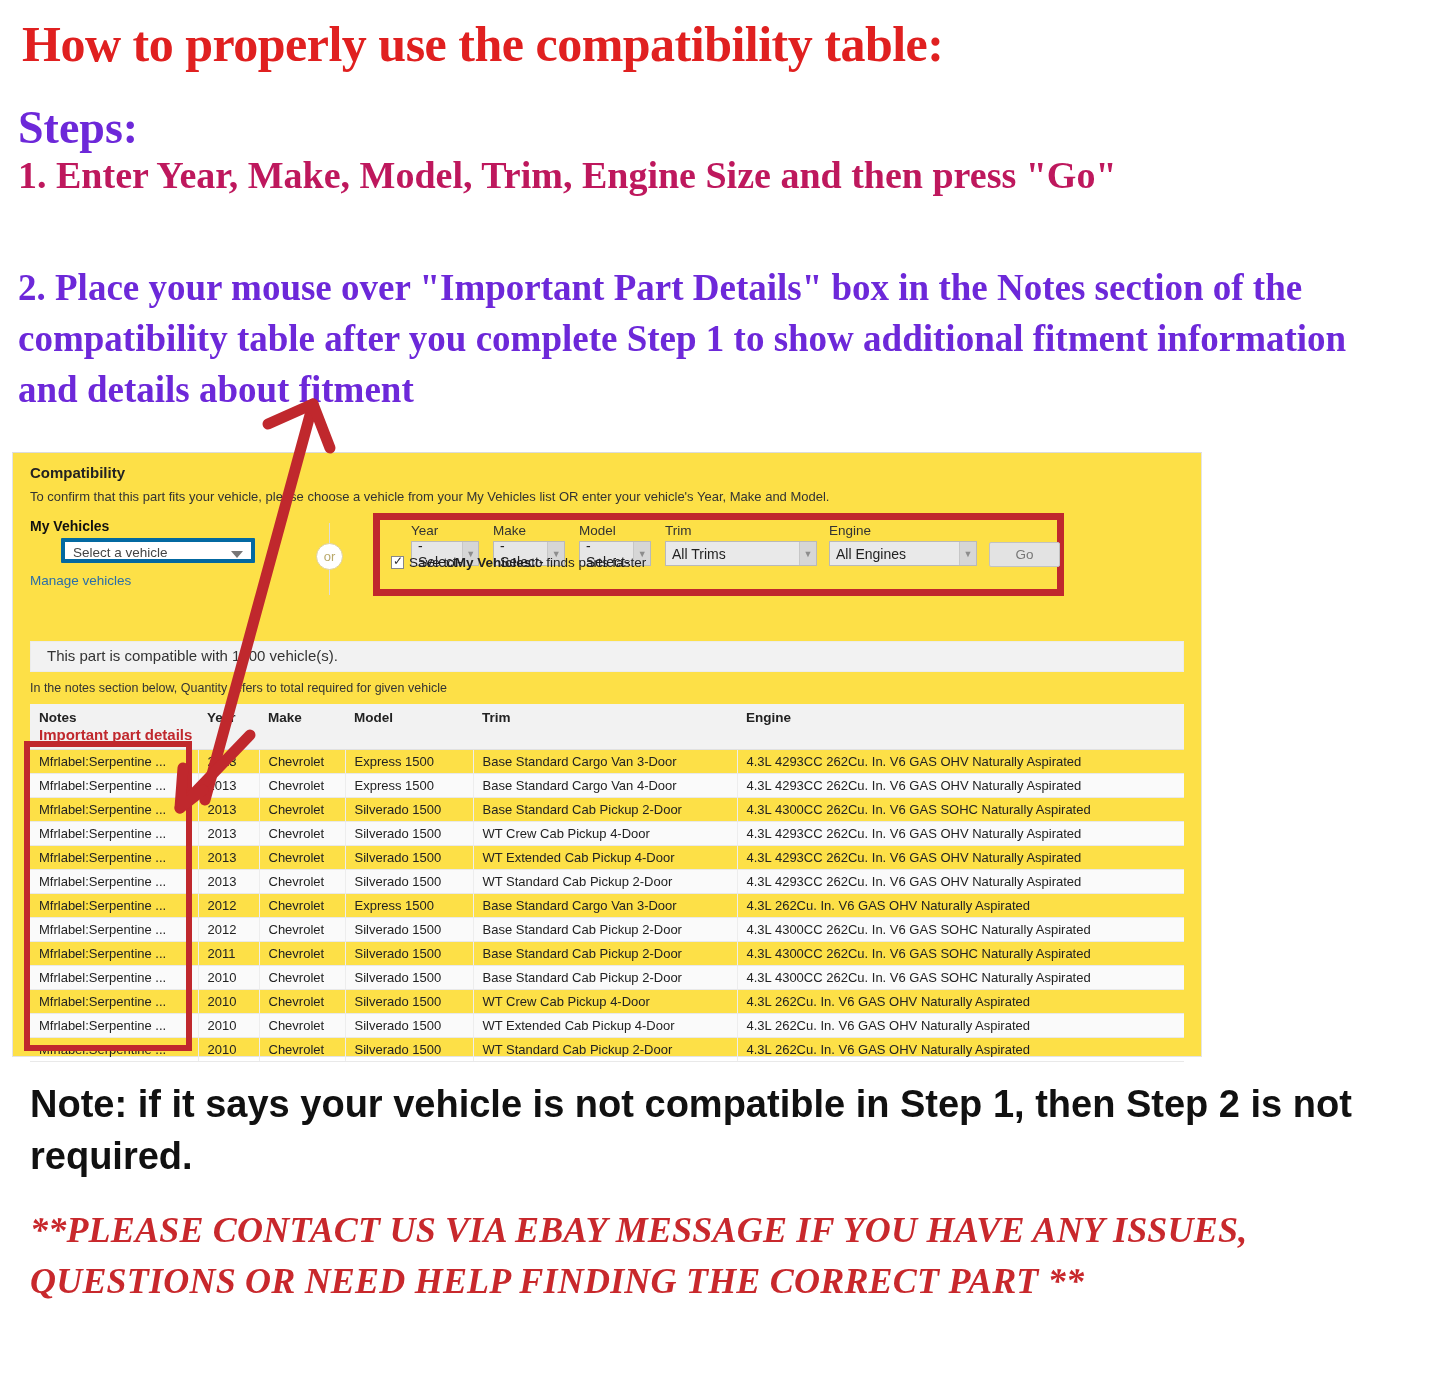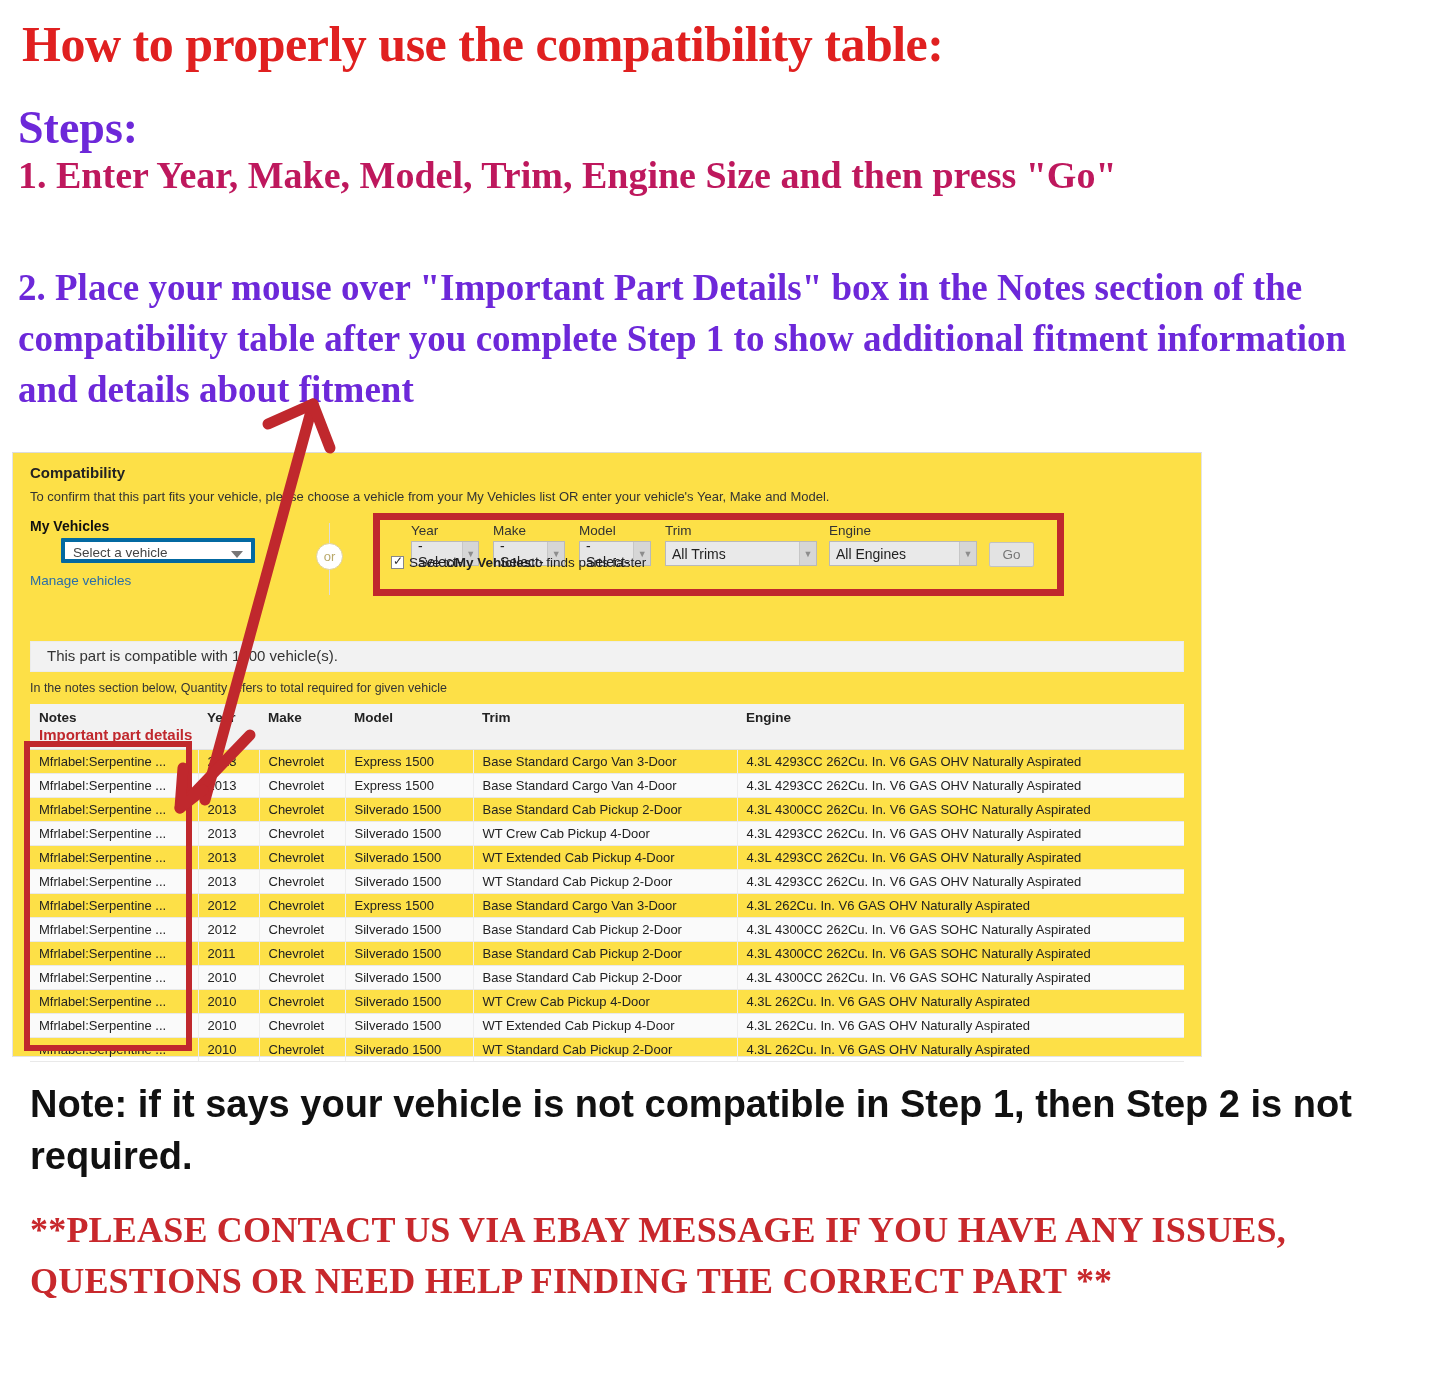--- a/index.html
+++ b/index.html
@@ -122,21 +122,21 @@
   }
   .drop .arw{
     width:17px; height:23px; background:#d6d6d6;
     border-left:1px solid #c7c7c7;
     display:flex; align-items:center; justify-content:center;
     color:#8d8d8d; font-size:9px;
   }
   .drop.light{ background:#e9e9e9; }
   .go-btn{
     position:absolute; left:578px; top:19px;
-    width:45px;height:25px;background:#e3e3e3;
+    width:71px;height:25px;background:#e3e3e3;
     border:1px solid #c2c2c2; color:#777; font-size:13.5px;
     display:flex;align-items:center;justify-content:center;
     border-radius:2px;
   }
   .save-row{
     position:absolute; left:378px; top:102px;
     font-size:13.5px; color:#222;
     display:flex; align-items:center;
   }
   .chk{
@@ -204,20 +204,21 @@
     font-family:Liberation Sans, sans-serif;
     font-weight:bold; font-size:38px; color:#111;
     line-height:1.38;
   }
   .contact-bottom{
     position:absolute; left:30px; top:1205px; width:1330px;
     font-family:"Liberation Serif", serif;
     font-weight:bold; font-size:36px; color:#c8282c;
     line-height:1.42;
     letter-spacing:0.2px;
+    font-style:italic;
   }
 </style>
 </head>
 <body>
 
 <div class="headline">How to properly use the compatibility table:</div>
 <div class="steps-label">Steps:</div>
 <div class="step1">1. Enter Year, Make, Model, Trim, Engine Size and then press "Go"</div>
 <div class="step2">2. Place your mouse over "Important Part Details" box in the Notes section of the compatibility table after you complete Step 1 to show additional fitment information and details about fitment</div>
 

